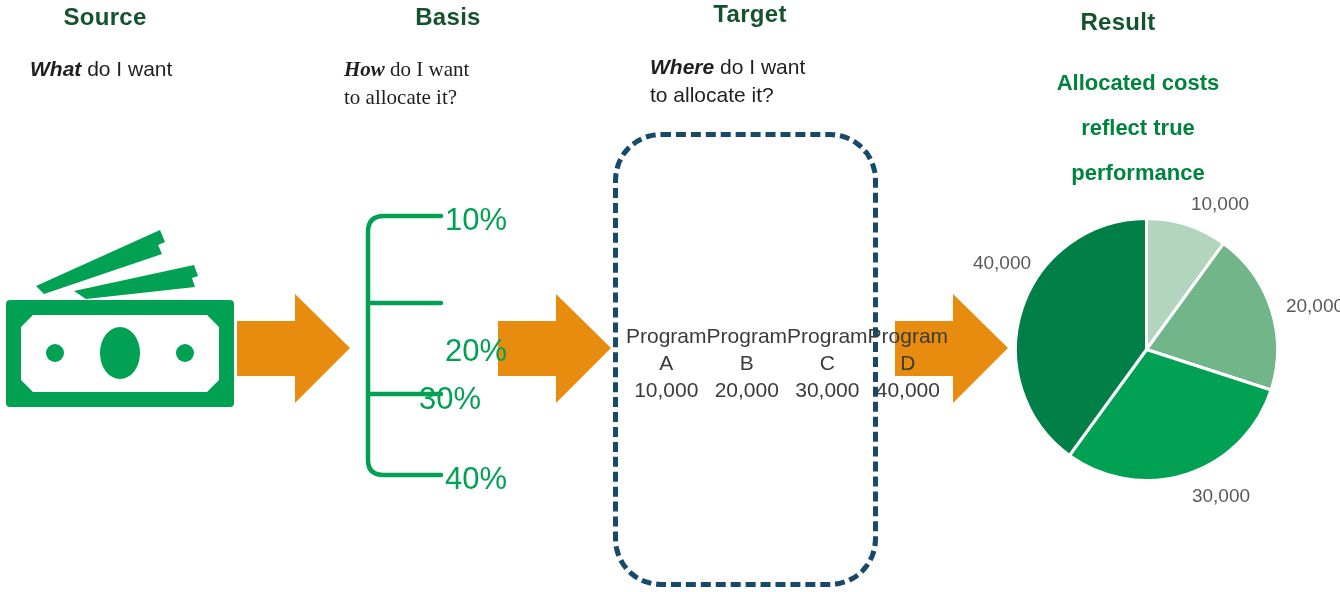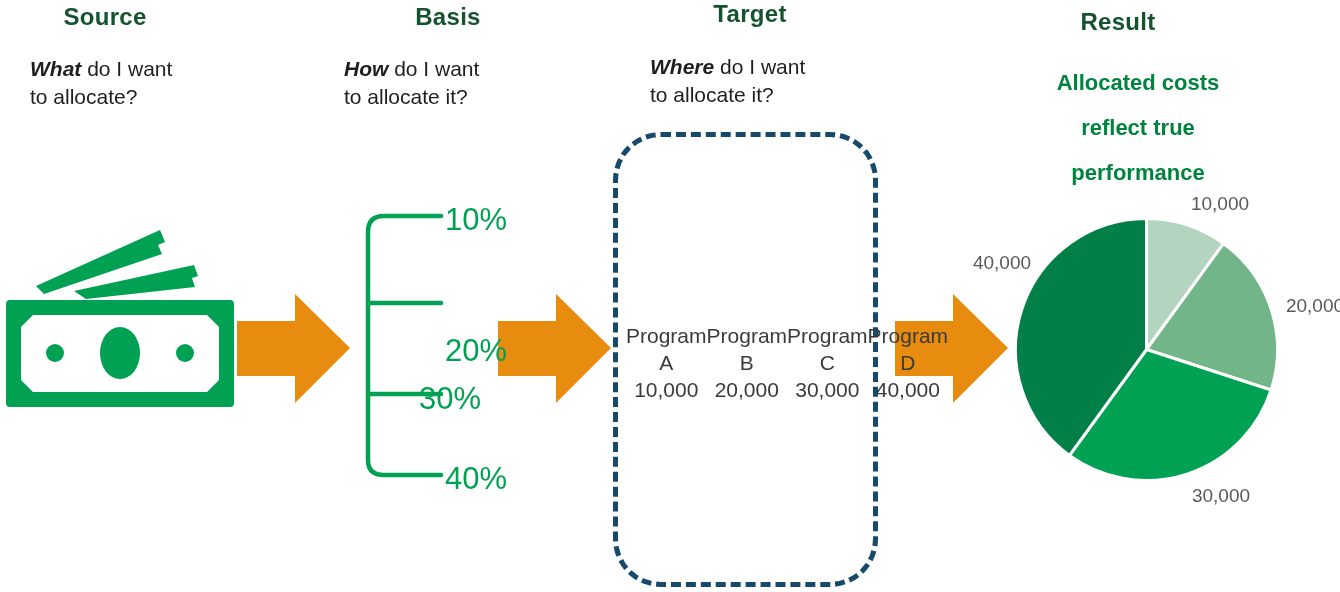--- a/index.html
+++ b/index.html
@@ -39,23 +39,22 @@
 
 <div class="canvas">
 
   <div class="col-title" style="left:5px;top:3px;width:200px;">Source</div>
   <div class="col-title" style="left:348px;top:3px;width:200px;">Basis</div>
   <div class="col-title" style="left:650px;top:0px;width:200px;">Target</div>
   <div class="col-title" style="left:1018px;top:8px;width:200px;">Result</div>
 
   <div class="question" style="left:30px;top:55px;width:200px;">
     <div><span class="q-lead">What</span><span> do I want</span></div>
-    <div>to allocate?</div>
   </div>
-  <div class="question" style="left:344px;top:55px;width:200px;">
+  <div class="question" style="left:344px;top:55px;width:200px;font-family:Liberation Serif, serif;">
     <div><span class="q-lead">How</span><span> do I want</span></div>
     <div>to allocate it?</div>
   </div>
   <div class="question" style="left:650px;top:53px;width:200px;">
     <div><span class="q-lead">Where</span><span> do I want</span></div>
     <div>to allocate it?</div>
   </div>
   <div class="result-subtitle" style="left:1040px;top:60px;width:196px;">Allocated costs reflect true performance</div>
 
   <svg class="icon-abs" style="left:2px;top:214px;" width="240" height="196" viewBox="0 0 240 196">

